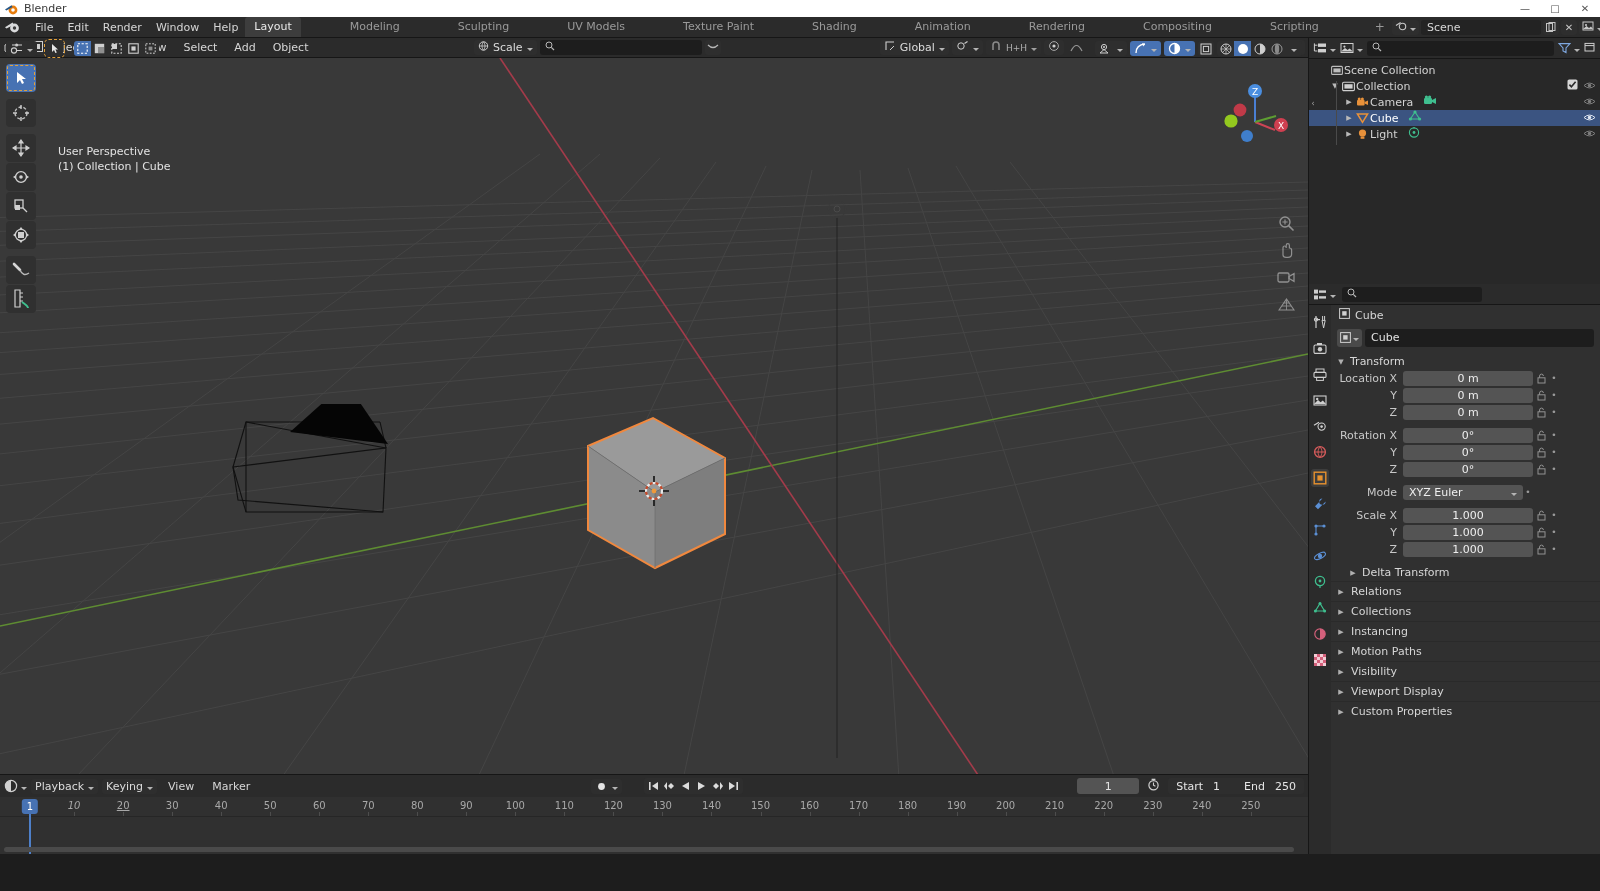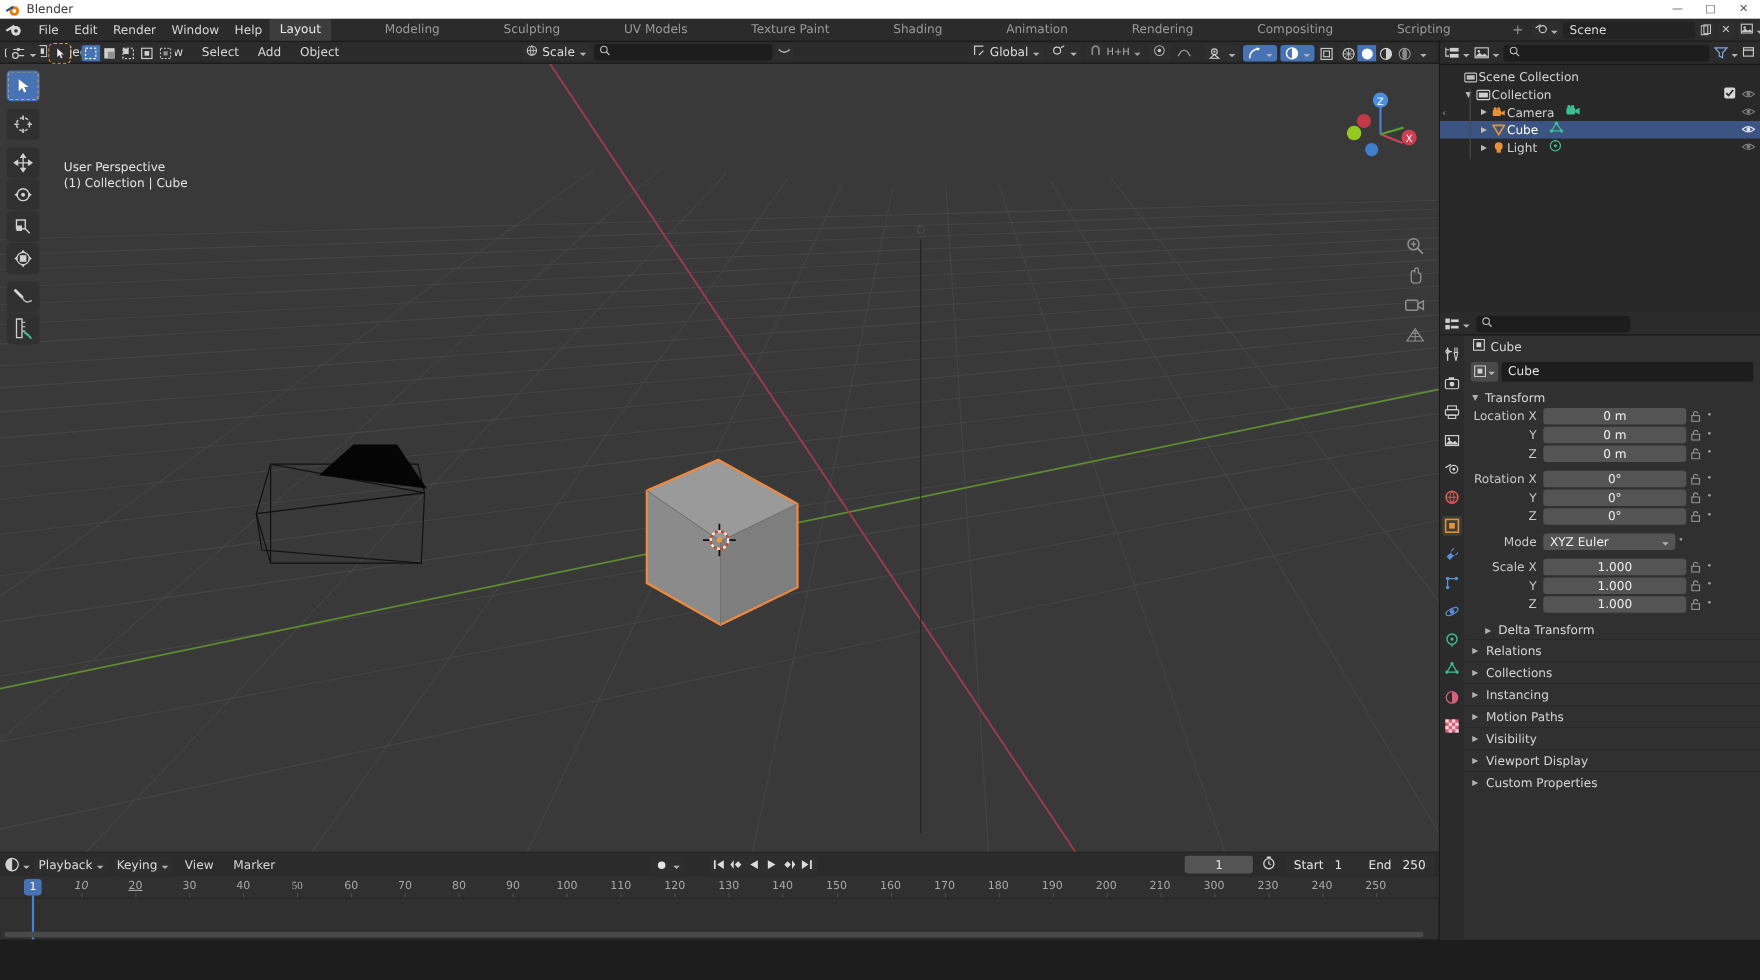--- a/index.html
+++ b/index.html
@@ -713,21 +713,21 @@
 
       <div id="tl-ruler">
           <div class="tick" style="left: 74.1245px; font-style: italic;">10</div>
           <div style="position: absolute; bottom: 0px; width: 1px; height: 4px; background: rgb(77, 77, 77); left: 74.1245px;"></div>
           <div class="tick" style="left: 123.152px; text-decoration: underline;">20</div>
           <div style="position: absolute; bottom: 0px; width: 1px; height: 4px; background: rgb(77, 77, 77); left: 123.152px;"></div>
           <div class="tick" style="left: 172.179px;">30</div>
           <div style="position: absolute; bottom: 0px; width: 1px; height: 4px; background: rgb(77, 77, 77); left: 172.179px;"></div>
           <div class="tick" style="left: 221.206px;">40</div>
           <div style="position: absolute; bottom: 0px; width: 1px; height: 4px; background: rgb(77, 77, 77); left: 221.206px;"></div>
-          <div class="tick" style="left: 270.233px; font-family: Liberation Serif, serif;">50</div>
+          <div class="tick" style="left: 270.233px;">50</div>
           <div style="position: absolute; bottom: 0px; width: 1px; height: 4px; background: rgb(77, 77, 77); left: 270.233px;"></div>
           <div class="tick" style="left: 319.261px;">60</div>
           <div style="position: absolute; bottom: 0px; width: 1px; height: 4px; background: rgb(77, 77, 77); left: 319.261px;"></div>
           <div class="tick" style="left: 368.288px;">70</div>
           <div style="position: absolute; bottom: 0px; width: 1px; height: 4px; background: rgb(77, 77, 77); left: 368.288px;"></div>
           <div class="tick" style="left: 417.315px;">80</div>
           <div style="position: absolute; bottom: 0px; width: 1px; height: 4px; background: rgb(77, 77, 77); left: 417.315px;"></div>
           <div class="tick" style="left: 466.342px;">90</div>
           <div style="position: absolute; bottom: 0px; width: 1px; height: 4px; background: rgb(77, 77, 77); left: 466.342px;"></div>
           <div class="tick" style="left: 515.37px;">100</div>
@@ -747,21 +747,21 @@
           <div class="tick" style="left: 858.56px;">170</div>
           <div style="position: absolute; bottom: 0px; width: 1px; height: 4px; background: rgb(77, 77, 77); left: 858.56px;"></div>
           <div class="tick" style="left: 907.588px;">180</div>
           <div style="position: absolute; bottom: 0px; width: 1px; height: 4px; background: rgb(77, 77, 77); left: 907.588px;"></div>
           <div class="tick" style="left: 956.615px;">190</div>
           <div style="position: absolute; bottom: 0px; width: 1px; height: 4px; background: rgb(77, 77, 77); left: 956.615px;"></div>
           <div class="tick" style="left: 1005.64px;">200</div>
           <div style="position: absolute; bottom: 0px; width: 1px; height: 4px; background: rgb(77, 77, 77); left: 1005.64px;"></div>
           <div class="tick" style="left: 1054.67px;">210</div>
           <div style="position: absolute; bottom: 0px; width: 1px; height: 4px; background: rgb(77, 77, 77); left: 1054.67px;"></div>
-          <div class="tick" style="left: 1103.7px;">300</div>
+          <div class="tick" style="left: 1103.7px;">220</div>
           <div style="position: absolute; bottom: 0px; width: 1px; height: 4px; background: rgb(77, 77, 77); left: 1103.7px;"></div>
           <div class="tick" style="left: 1152.72px;">230</div>
           <div style="position: absolute; bottom: 0px; width: 1px; height: 4px; background: rgb(77, 77, 77); left: 1152.72px;"></div>
           <div class="tick" style="left: 1201.75px;">240</div>
           <div style="position: absolute; bottom: 0px; width: 1px; height: 4px; background: rgb(77, 77, 77); left: 1201.75px;"></div>
           <div class="tick" style="left: 1250.78px;">250</div>
           <div style="position: absolute; bottom: 0px; width: 1px; height: 4px; background: rgb(77, 77, 77); left: 1250.78px;"></div>
           <div id="playhead-badge" style="left: 30px; background: rgb(71, 114, 179);">1</div>
           <div id="playhead-line" style="left: 29px;"></div>
         </div>

